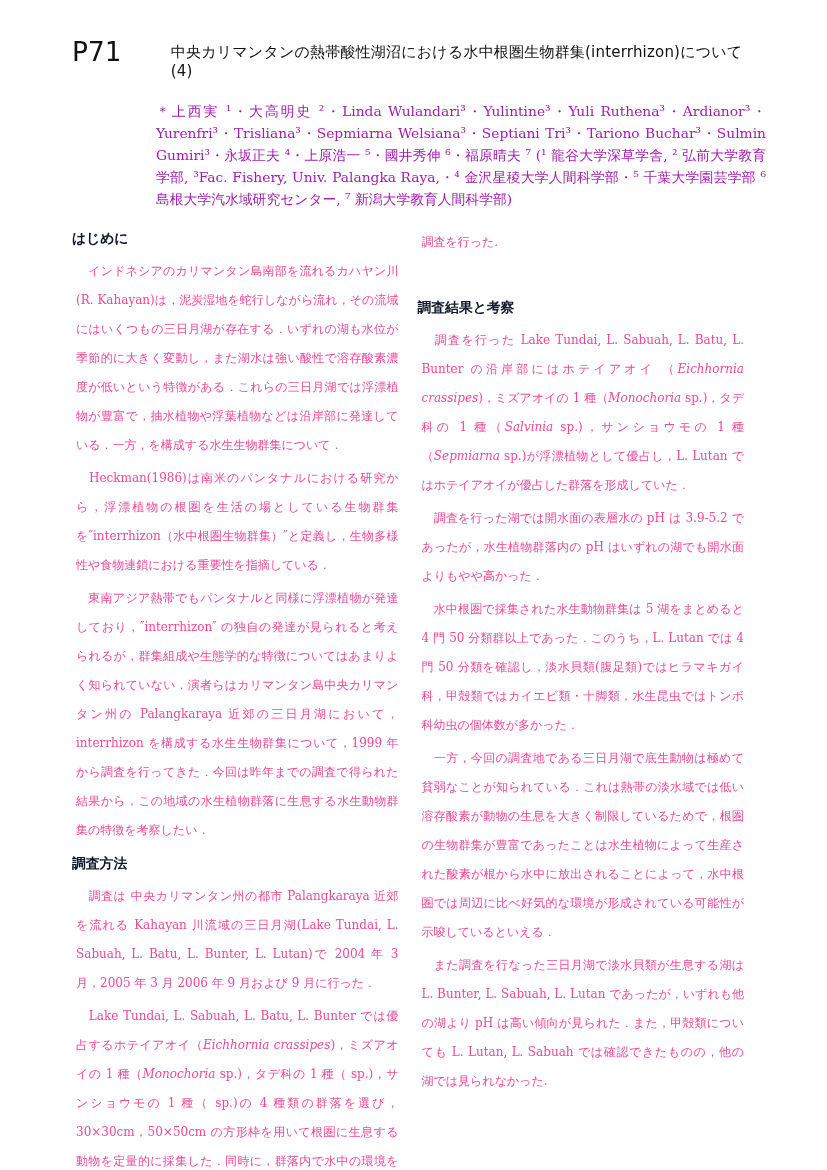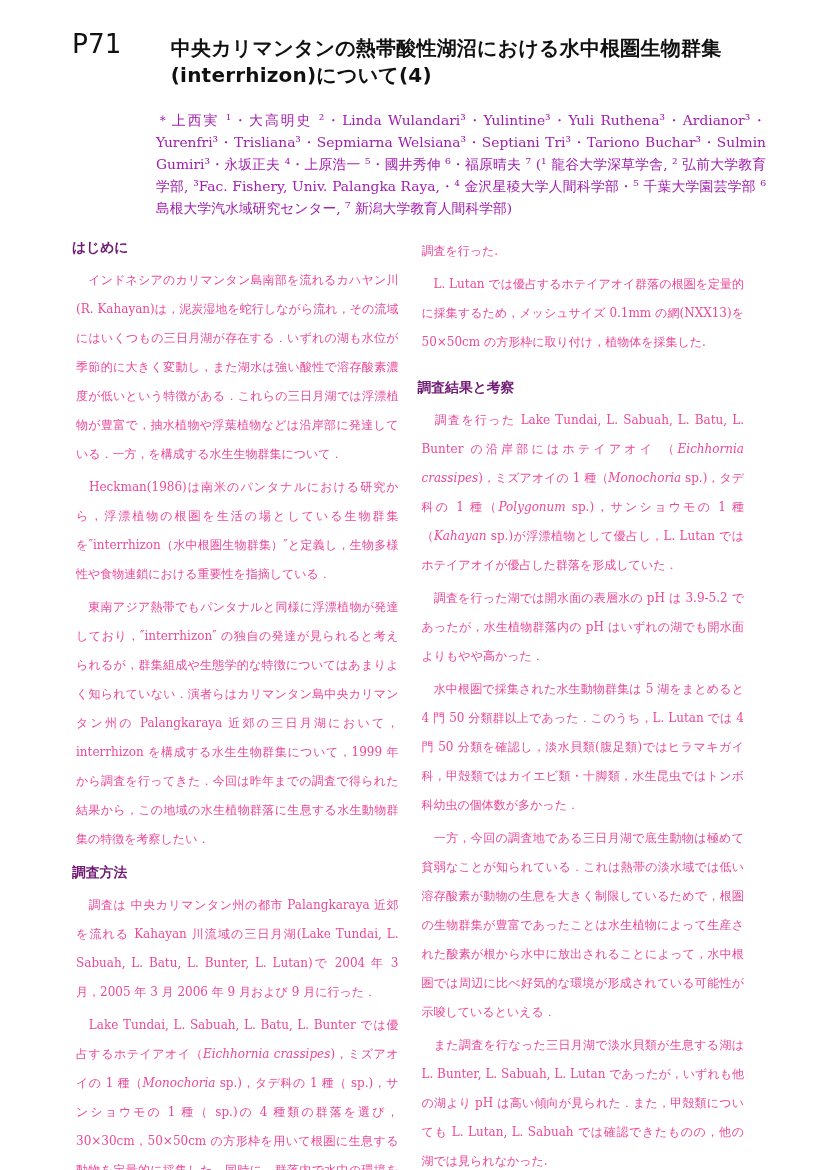--- a/index.html
+++ b/index.html
@@ -7,40 +7,40 @@
     padding: 0;
     background: #ffffff;
   }
   .page {
     position: relative;
     width: 808px;
     height: 1170px;
     box-sizing: border-box;
     background: #ffffff;
     color: #1a1a1a;
-    padding: 28px 60px 0 72px;
+    padding: 36px 60px 0 72px;
     overflow: hidden;
     font-family: "DejaVu Serif", "Liberation Serif", serif;
   }
   .header {
     display: flex;
     align-items: flex-start;
   }
   .poster-num {
     font-family: "DejaVu Sans Mono", "Liberation Mono", monospace;
     font-size: 27px;
     font-weight: 400;
     letter-spacing: 0px;
     color: #111;
     flex: 0 0 auto;
   }
   .title {
     font-family: "DejaVu Sans", "Liberation Sans", sans-serif;
-    font-weight: bold;
-    font-size: 20px;
+    font-weight: normal;
+    font-size: 15px;
     margin: 7px 0 0 50px;
     letter-spacing: 0.2px;
     color: #111;
   }
   .authors {
     margin: 20px 0 0 84px;
     width: 610px;
     font-size: 13.8px;
     line-height: 22px;
     text-align: justify;
@@ -54,24 +54,24 @@
     width: 339px;
     box-sizing: border-box;
   }
   .col-left { margin-right: 15px; }
   .col h2 {
     font-family: "DejaVu Sans", "Liberation Sans", sans-serif;
     font-size: 13.8px;
     font-weight: bold;
     margin: 0;
     line-height: 29px;
-    color: #701a75;
+    color: #0f172a;
   }
   .col h2.spaced-before { }
-  .col h2.big-space-before { margin-top: 16px; }
+  .col h2.big-space-before { margin-top: 36px; }
   .col p {
     margin: 4px;
     font-size: 12px;
     line-height: 29px;
     text-align: justify;
     color: #ec4899;
   }
   .col p i { font-style: italic; }
 </style>
 </head>
@@ -93,23 +93,22 @@
       <p>　インドネシアのカリマンタン島南部を流れるカハヤン川(R. Kahayan)は，泥炭湿地を蛇行しながら流れ，その流域にはいくつもの三日月湖が存在する．いずれの湖も水位が季節的に大きく変動し，また湖水は強い酸性で溶存酸素濃度が低いという特徴がある．これらの三日月湖では浮漂植物が豊富で，抽水植物や浮葉植物などは沿岸部に発達している．一方，を構成する水生生物群集について．</p>
       <p>　Heckman(1986)は南米のパンタナルにおける研究から，浮漂植物の根圏を生活の場としている生物群集を″interrhizon（水中根圏生物群集）″と定義し，生物多様性や食物連鎖における重要性を指摘している．</p>
       <p>　東南アジア熱帯でもパンタナルと同様に浮漂植物が発達しており，″interrhizon″ の独自の発達が見られると考えられるが，群集組成や生態学的な特徴についてはあまりよく知られていない．演者らはカリマンタン島中央カリマンタン州の Palangkaraya 近郊の三日月湖において， interrhizon を構成する水生生物群集について，1999 年から調査を行ってきた．今回は昨年までの調査で得られた結果から，この地域の水生植物群落に生息する水生動物群集の特徴を考察したい．</p>
       <h2 class="spaced-before">調査方法</h2>
       <p>　調査は 中央カリマンタン州の都市 Palangkaraya 近郊を流れる Kahayan 川流域の三日月湖(Lake Tundai, L. Sabuah, L. Batu, L. Bunter, L. Lutan)で 2004 年 3 月，2005 年 3 月 2006 年 9 月および 9 月に行った．</p>
       <p>　Lake Tundai, L. Sabuah, L. Batu, L. Bunter では優占するホテイアオイ（<i>Eichhornia crassipes</i>)，ミズアオイの 1 種（<i>Monochoria</i> sp.)，タデ科の 1 種（ sp.)，サンショウモの 1 種（ sp.)の 4 種類の群落を選び，30×30cm，50×50cm の方形枠を用いて根圏に生息する動物を定量的に採集した．同時に，群落内で水中の環境を測定するとともに，水生植物を気中部と水中部に分けて刈り取り，それぞれの湿重量を測定した．また，比較のために，調査を行った水生植物群落に近い開水面（沖帯）で，水中環境や底生動物の</p>
     </div>
 
     <div class="col col-right">
       <p>調査を行った.</p>
-      <p>　L. Lutan では優占するホテイアオイ群落の根圏を定量的に採集するため，メッシュサイズ 0.1mm の網(NXX13)を 50×50cm の方形枠に取り付け，植物体を採集した.</p>
       <h2 class="big-space-before">調査結果と考察</h2>
-      <p>　調査を行った Lake Tundai, L. Sabuah, L. Batu, L. Bunter の沿岸部にはホテイアオイ （<i>Eichhornia crassipes</i>)，ミズアオイの 1 種（<i>Monochoria</i> sp.)，タデ科の 1 種（<i>Polygonum</i> sp.)，サンショウモの 1 種（<i>Kahayan</i> sp.)が浮漂植物として優占し，L. Lutan ではホテイアオイが優占した群落を形成していた．</p>
+      <p>　調査を行った Lake Tundai, L. Sabuah, L. Batu, L. Bunter の沿岸部にはホテイアオイ （<i>Eichhornia crassipes</i>)，ミズアオイの 1 種（<i>Monochoria</i> sp.)，タデ科の 1 種（<i>Salvinia</i> sp.)，サンショウモの 1 種（<i>Sepmiarna</i> sp.)が浮漂植物として優占し，L. Lutan ではホテイアオイが優占した群落を形成していた．</p>
       <p>　調査を行った湖では開水面の表層水の pH は 3.9-5.2 であったが，水生植物群落内の pH はいずれの湖でも開水面よりもやや高かった．</p>
       <p>　水中根圏で採集された水生動物群集は 5 湖をまとめると 4 門 50 分類群以上であった．このうち，L. Lutan では 4 門 50 分類を確認し，淡水貝類(腹足類)ではヒラマキガイ科，甲殻類ではカイエビ類・十脚類，水生昆虫ではトンボ科幼虫の個体数が多かった．</p>
       <p>　一方，今回の調査地である三日月湖で底生動物は極めて貧弱なことが知られている．これは熱帯の淡水域では低い溶存酸素が動物の生息を大きく制限しているためで，根圏の生物群集が豊富であったことは水生植物によって生産された酸素が根から水中に放出されることによって，水中根圏では周辺に比べ好気的な環境が形成されている可能性が示唆しているといえる．</p>
       <p>　また調査を行なった三日月湖で淡水貝類が生息する湖は L. Bunter, L. Sabuah, L. Lutan であったが，いずれも他の湖より pH は高い傾向が見られた．また，甲殻類についても L. Lutan, L. Sabuah では確認できたものの，他の湖では見られなかった.</p>
 
     </div>
 
   </div>
 </div>
 

